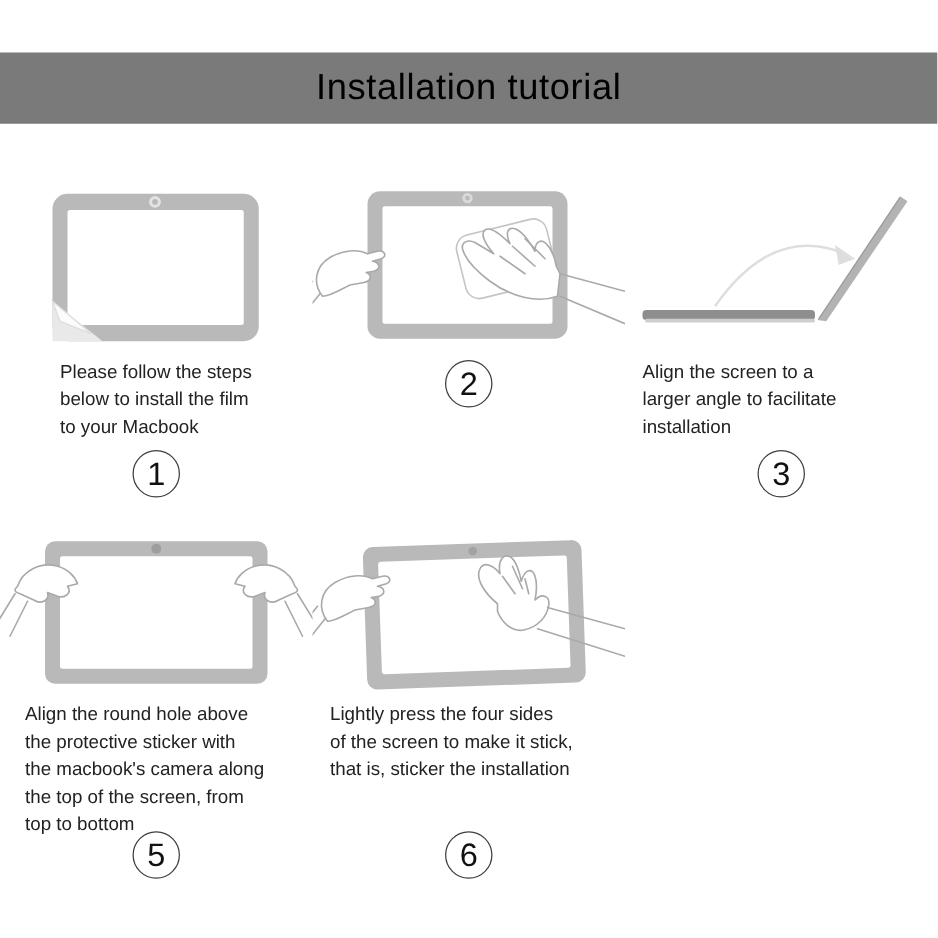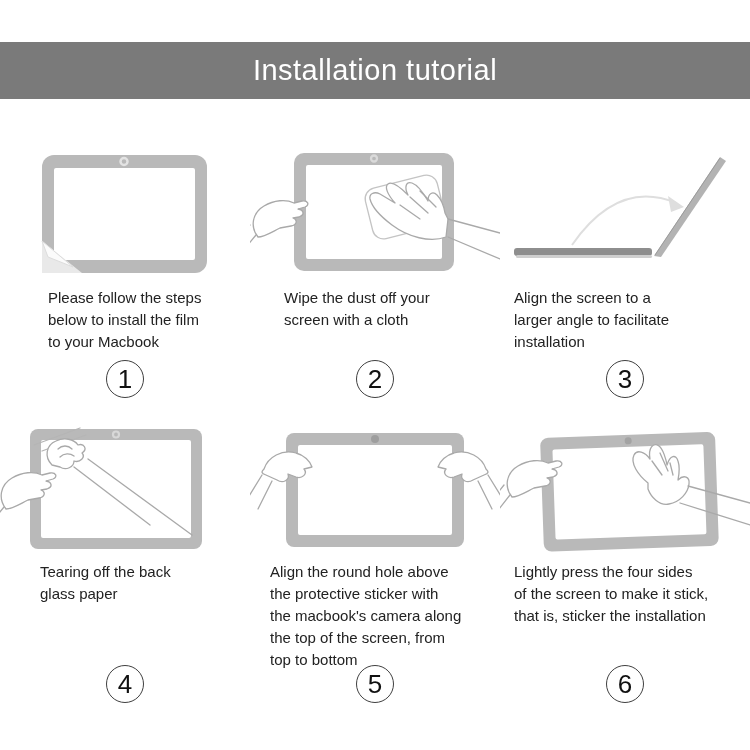--- a/index.html
+++ b/index.html
@@ -3,21 +3,21 @@
 <meta charset="utf-8">
 <style>
   html,body{margin:0;padding:0;}
   body{
     width:750px;height:750px;background:#ffffff;overflow:hidden;
     font-family:"Liberation Sans", sans-serif;
     -webkit-font-smoothing:antialiased;
   }
   .banner{
     margin-top:42px;height:57px;width:750px;
-    background:#7a7a7a;color:#ffffff;
+    background:#7a7a7a;color:#000000;
     display:flex;align-items:center;justify-content:center;
     font-size:29px;letter-spacing:.5px;
   }
   .grid{display:grid;grid-template-columns:250px 250px 250px;}
   .step{display:flex;flex-direction:column;}
   .illo{display:flex;align-items:flex-end;justify-content:center;box-sizing:border-box;}
   .row1 .illo{height:178px;padding-top:46px;}
   .row2 .illo{height:144px;padding-top:10px;}
   .caption{
     box-sizing:border-box;padding-top:10px;padding-right:6px;
@@ -81,22 +81,20 @@
           <path d="M4,42 L-14,64 M-2,32 L-16,48" fill="none"></path>
         </g>
         <rect x="118" y="36" width="74" height="52" rx="11" transform="rotate(-14 155 62)" fill="#ffffff" stroke="#c4c4c4" stroke-width="1.3"></rect>
         <g stroke="#a9a9a9" stroke-width="1.3" stroke-linecap="round" stroke-linejoin="round">
           <path d="M196,92 C180,98 158,92 142,80 C130,71 122,62 120,54 C119,49 124,46 130,49 L145,58 C138,50 134,42 138,39 C142,36 150,42 158,50 C154,42 156,36 162,38 C168,40 174,49 178,56 C178,48 183,46 187,50 C192,55 194,62 195,68 L198,74 Z" fill="#ffffff"></path>
           <path d="M150,60 L170,74 M160,52 L178,68 M170,46 L186,62" fill="none"></path>
           <path d="M198,74 L250,88 M198,92 L250,114" fill="none"></path>
         </g>
       </svg>
     </div>
-    <div class="caption">Wipe the dust off your
-screen with a cloth</div>
     <div class="numwrap">
       <div class="badge">2</div>
     </div>
   </div>
 
   <div class="step" id="step3">
     <div class="illo">
       <svg width="250" height="132" viewBox="0 0 250 132">
         <path d="M72,100 Q118,34 176,58" stroke="#dedede" stroke-width="2" fill="none"></path>
         <polygon points="184,62 168,51 171,67" fill="#dedede"></polygon>
@@ -111,44 +109,20 @@
 installation</div>
     <div class="numwrap">
       <div class="badge">3</div>
     </div>
   </div>
 
 </div>
 
 <div class="grid row2">
 
-  <div class="step" id="step4">
-    <div class="illo">
-      <svg width="250" height="130" viewBox="0 0 250 130">
-        <rect x="30" y="6" width="172" height="120" rx="8" fill="#b9b9b9"></rect>
-        <rect x="41" y="17" width="150" height="98" rx="2" fill="#ffffff"></rect>
-        <circle cx="116" cy="11.5" r="3" fill="none" stroke="#d8d8d8" stroke-width="2.2"></circle>
-        <g stroke="#a9a9a9" stroke-width="1.3" stroke-linecap="round" stroke-linejoin="round">
-          <path d="M34,22 L80,5 M42,28 L86,12" stroke="#b5b5b5" fill="none"></path>
-          <path d="M52,42 C44,34 46,22 56,18 C64,14 74,16 78,22 C84,20 88,26 82,30 C86,34 80,40 74,38 C74,44 66,48 60,44 Z" fill="#ffffff"></path>
-          <path d="M58,26 C62,22 68,22 72,26 M60,34 C64,30 70,30 74,33" fill="none"></path>
-          <path d="M74,44 L150,102 M88,36 L192,112" fill="none"></path>
-        </g>
-        <g transform="translate(0,42)" stroke="#a9a9a9" stroke-width="1.3" stroke-linecap="round" stroke-linejoin="round">
-          <path d="M6,44 C-2,34 0,20 12,13 C22,7 34,6 42,10 L50,8 C56,7 58,12 53,14 L46,16 C52,17 53,22 47,24 L41,25 C46,27 45,32 39,33 L28,35 C18,40 12,44 6,44 Z" fill="#ffffff"></path>
-          <path d="M4,42 L-14,64 M-2,32 L-16,48" fill="none"></path>
-        </g>
-      </svg>
-    </div>
-    <div class="caption">Tearing off the back
-glass paper</div>
-    <div class="numwrap">
-      <div class="badge">4</div>
-    </div>
-  </div>
 
   <div class="step" id="step5">
     <div class="illo">
       <svg width="250" height="130" viewBox="0 0 250 130">
         <rect x="36" y="10" width="178" height="114" rx="8" fill="#b9b9b9"></rect>
         <rect x="48" y="22" width="154" height="90" rx="2" fill="#ffffff"></rect>
         <circle cx="125" cy="16" r="4" fill="#9e9e9e"></circle>
         <g transform="translate(4,24)" stroke="#a9a9a9" stroke-width="1.3" stroke-linecap="round" stroke-linejoin="round">
           <path d="M10,22 C14,10 28,2 42,6 C50,8 56,14 58,20 L50,22 C54,27 48,32 42,30 L34,27 C36,33 29,37 23,33 L12,28 C6,26 8,24 10,22 Z" fill="#ffffff"></path>
           <path d="M8,28 L-8,54 M18,34 L4,62" fill="none"></path>

